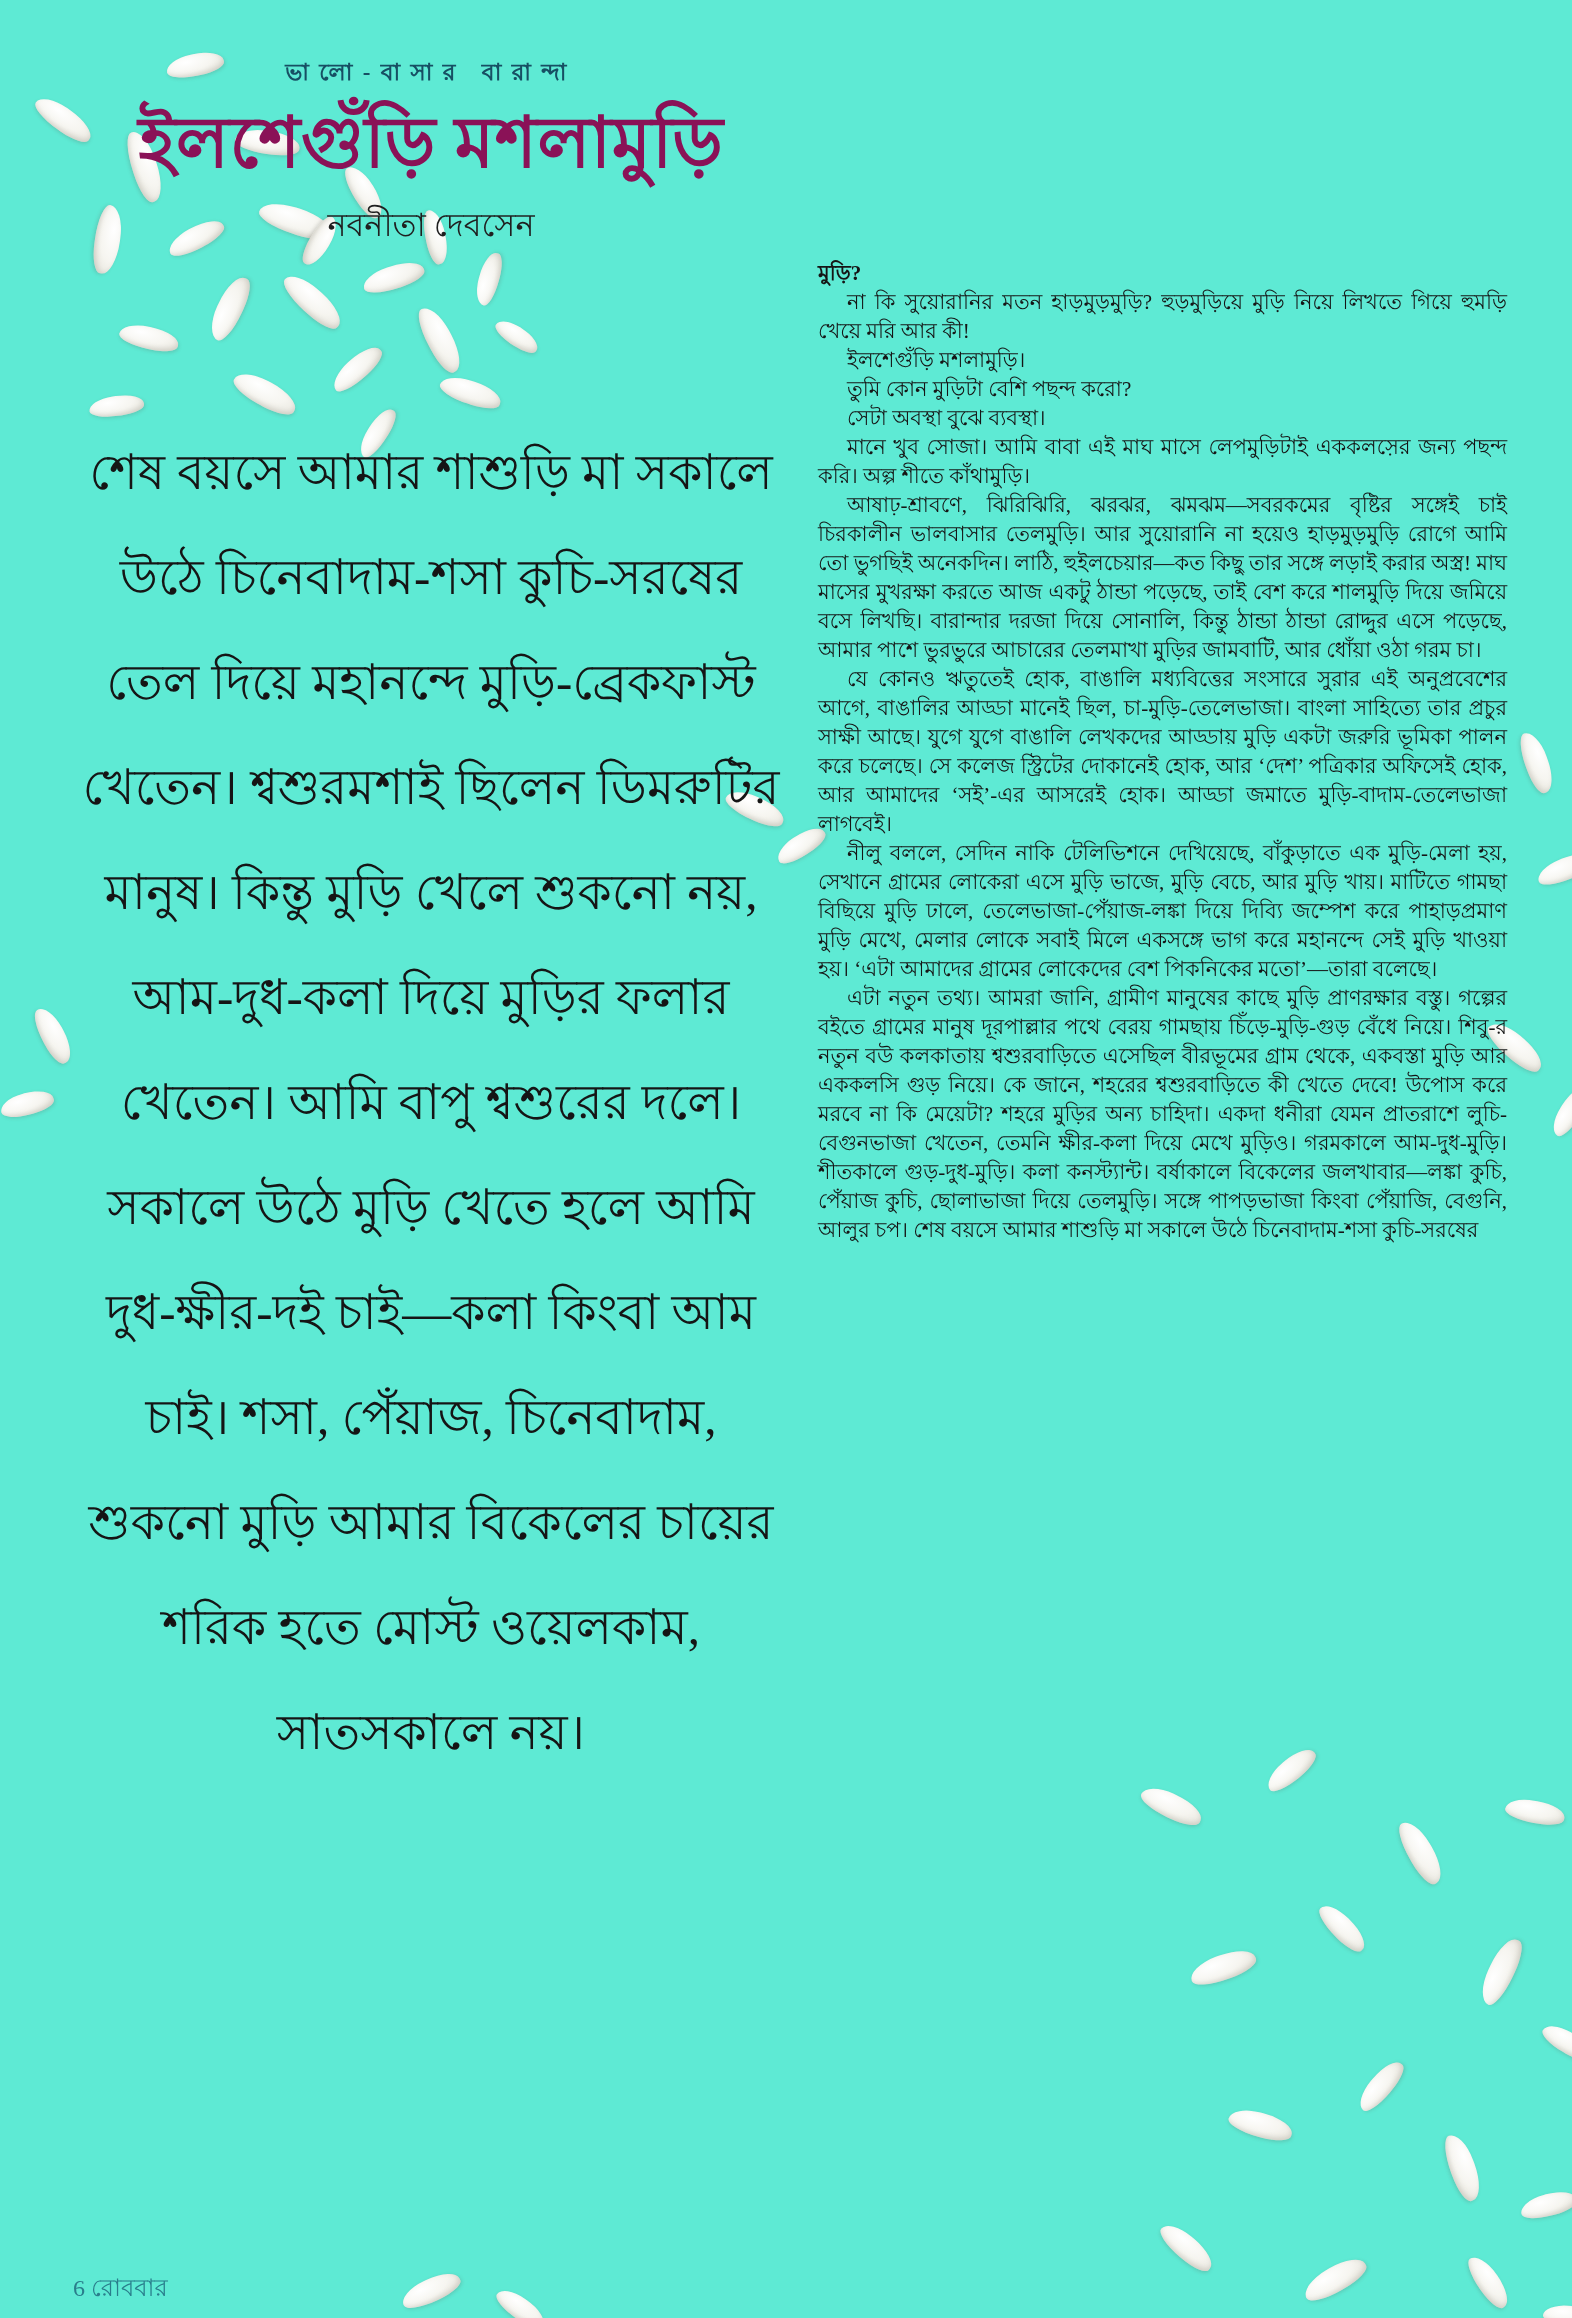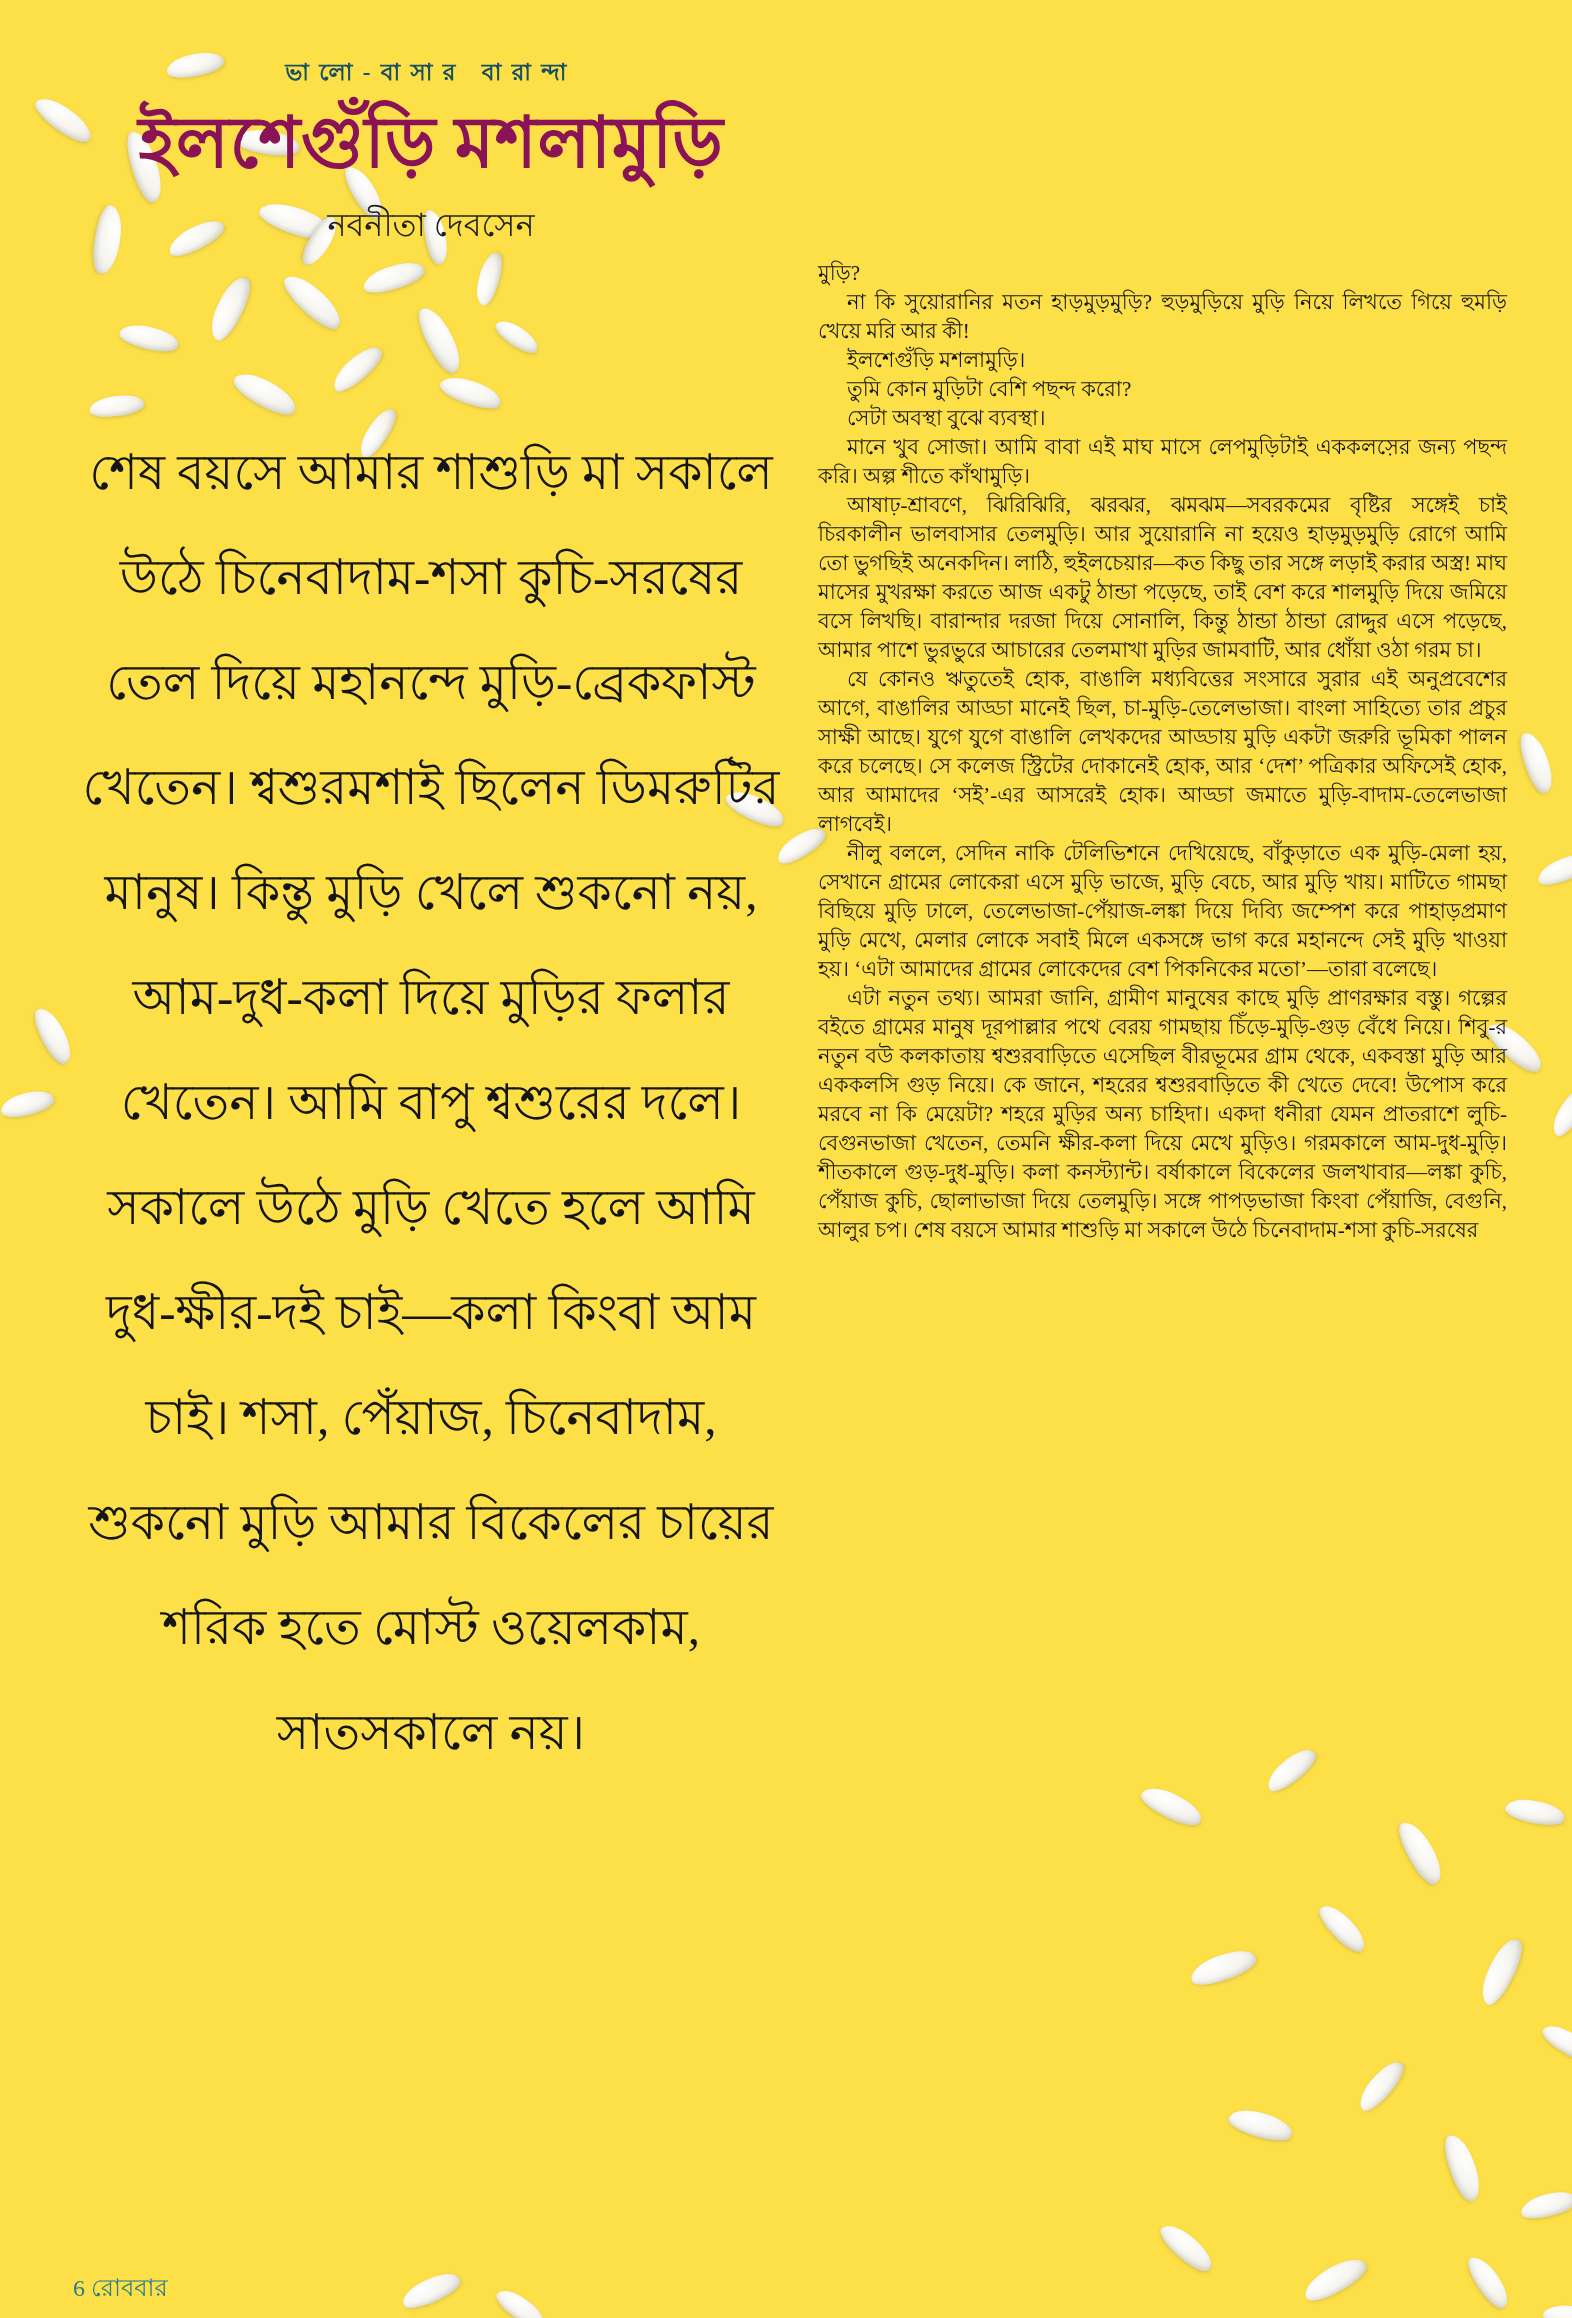--- a/index.html
+++ b/index.html
@@ -1,20 +1,20 @@
 <!DOCTYPE html>
 <html style="font-size:12.3px"><head>
 <meta charset="utf-8">
 <style>
   html,body{margin:0;padding:0;background:#e8e8e8;}
   .page{
     position:relative;
     width:1573px;height:2319px;
     margin:0 auto;
-    background:#fde047;
+    background:#5eead4;
     overflow:hidden;
     font-family:"Liberation Serif","DejaVu Serif",serif;
     color:#1a1a1a;
   }
   
   .grain{
     position:absolute;
     border-radius:48% 52% 46% 54% / 62% 58% 40% 44%;
     background:radial-gradient(ellipse at 35% 30%, #ffffff 0%, #f6f5f0 50%, #dedcd2 100%);
     box-shadow:0.8px 1.5px 3.8px rgba(90,90,80,.22), inset -1.5px -2.3px 4.6px rgba(150,148,135,.25);
@@ -52,21 +52,21 @@
     z-index:1;
   }
   .article{
     position:absolute;left:818px;top:259px;width:689px;
     font-size:21px;line-height:29px;
     text-align:justify;
     color:#151515;
     z-index:1;
   }
   .article p{margin:0;text-indent:29px;}
-  .article p:first-child{text-indent:0;}
+  .article p:first-child{text-indent:0;font-weight:bold;}
   .footer{
     position:absolute;left:73px;top:2269px;
     font-size:24px;
     color:#2a7e8c;
     z-index:2;
   }
 </style>
 </head>
 <body>
 

